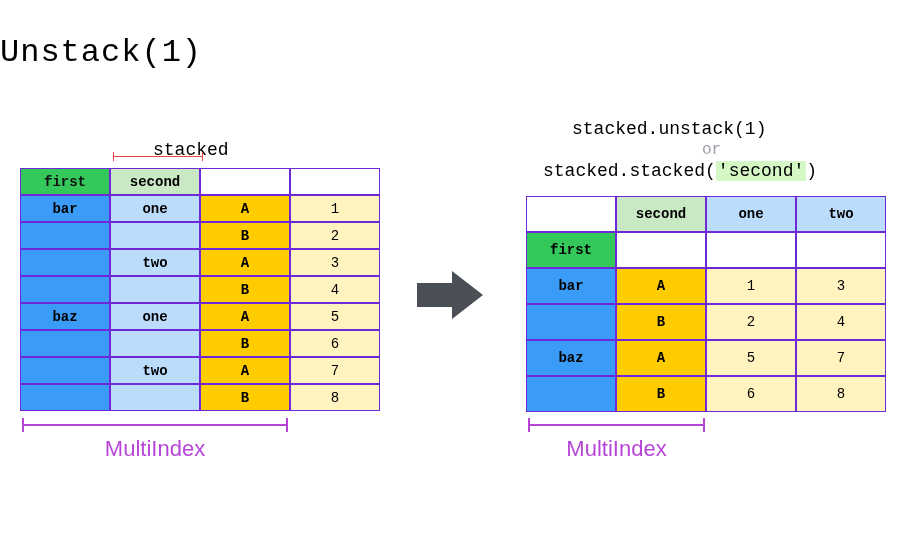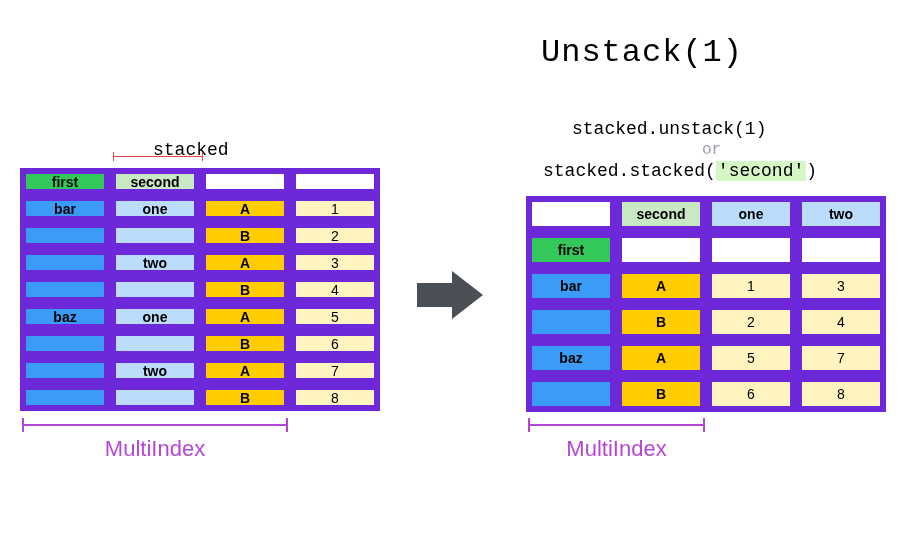--- a/index.html
+++ b/index.html
@@ -11,21 +11,21 @@
     width: 919px;
     height: 535px;
     position: relative;
   }
   .mono { font-family: "Menlo","Consolas","Courier New",monospace; }
   .title {
     position: absolute;
     top: 34px;
     left: 0;
     width: 743px;
-    text-align: right;
+    text-align: left;
     font-size: 32px;
     letter-spacing: 1px;
   }
   
   .stacked-label {
     position: absolute;
     left: 153px;
     top: 140px;
     font-size: 18px;
   }
@@ -44,25 +44,26 @@
   .stacked-bracket .vtl, .stacked-bracket .vtr {
     position: absolute;
     top: 0; width: 1px; height: 9px;
     background: #ef4444;
   }
   .stacked-bracket .vtl { left: 0; }
   .stacked-bracket .vtr { right: 0; }
 
   
   .cell {
-    border: 6px solid #6d28d9;
+    border: 1px solid #6d28d9;
     text-align: center;
     display: flex;
     align-items: center;
     justify-content: center;
+    font-family: Liberation Mono, monospace;
   }
   
   .ltable {
     position: absolute;
     left: 20px;
     top: 168px;
     display: grid;
     grid-template-columns: 90px 90px 90px 90px;
     grid-auto-rows: 27px;
     font-size: 14px;

